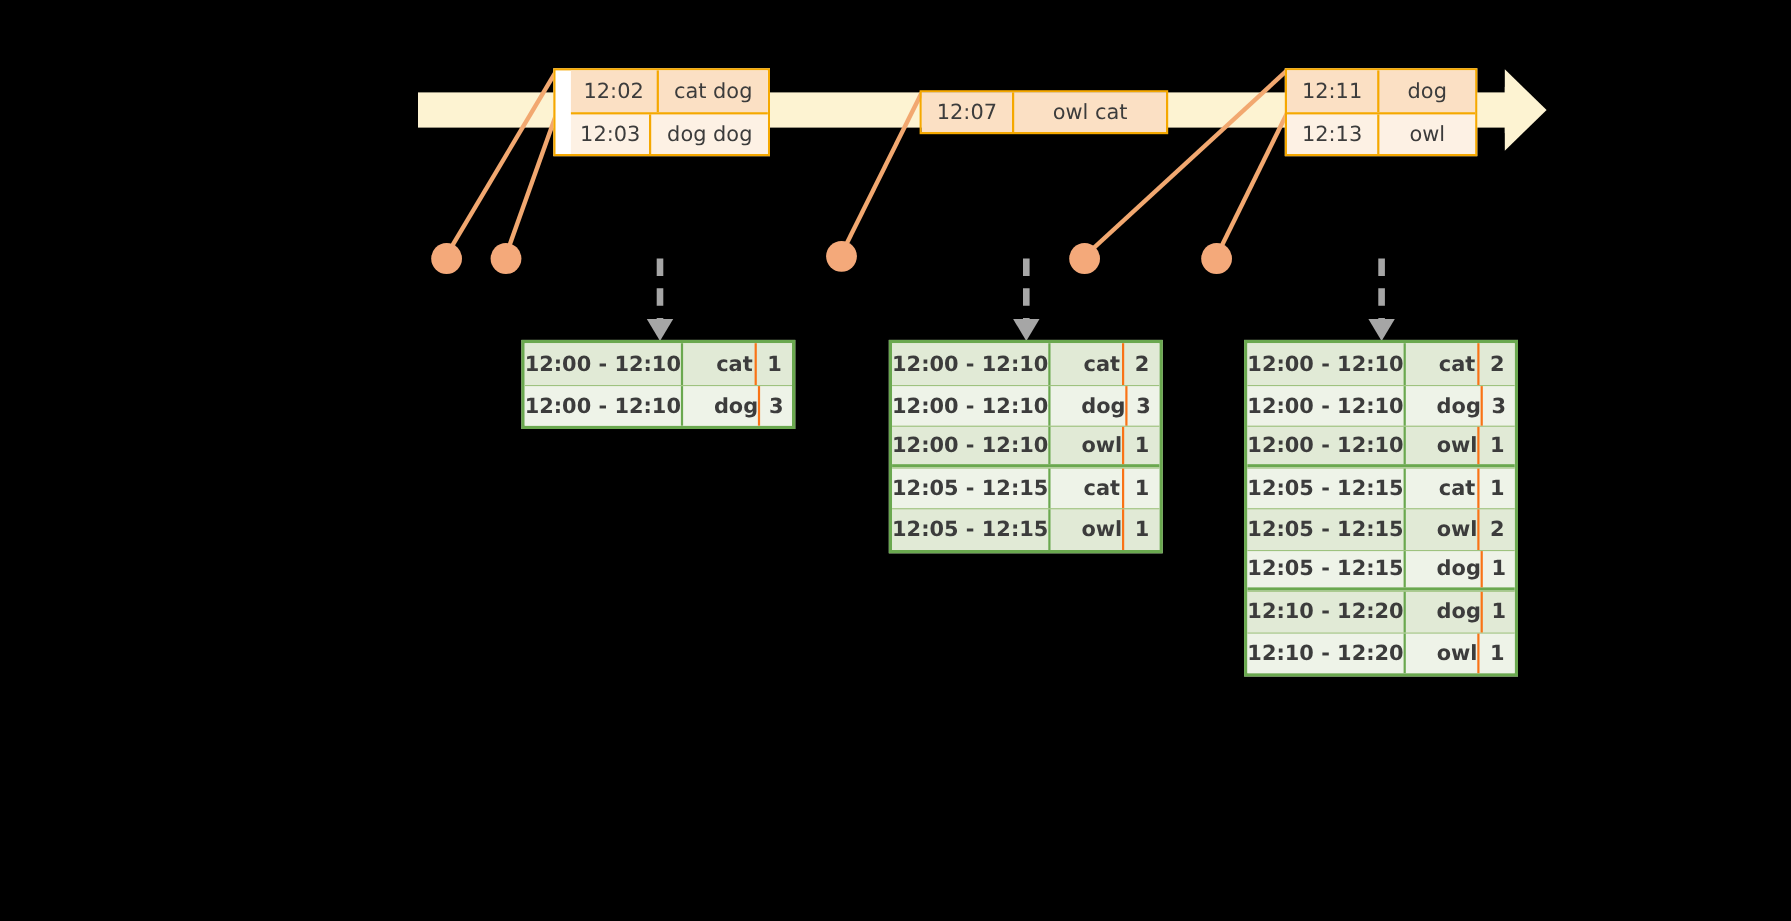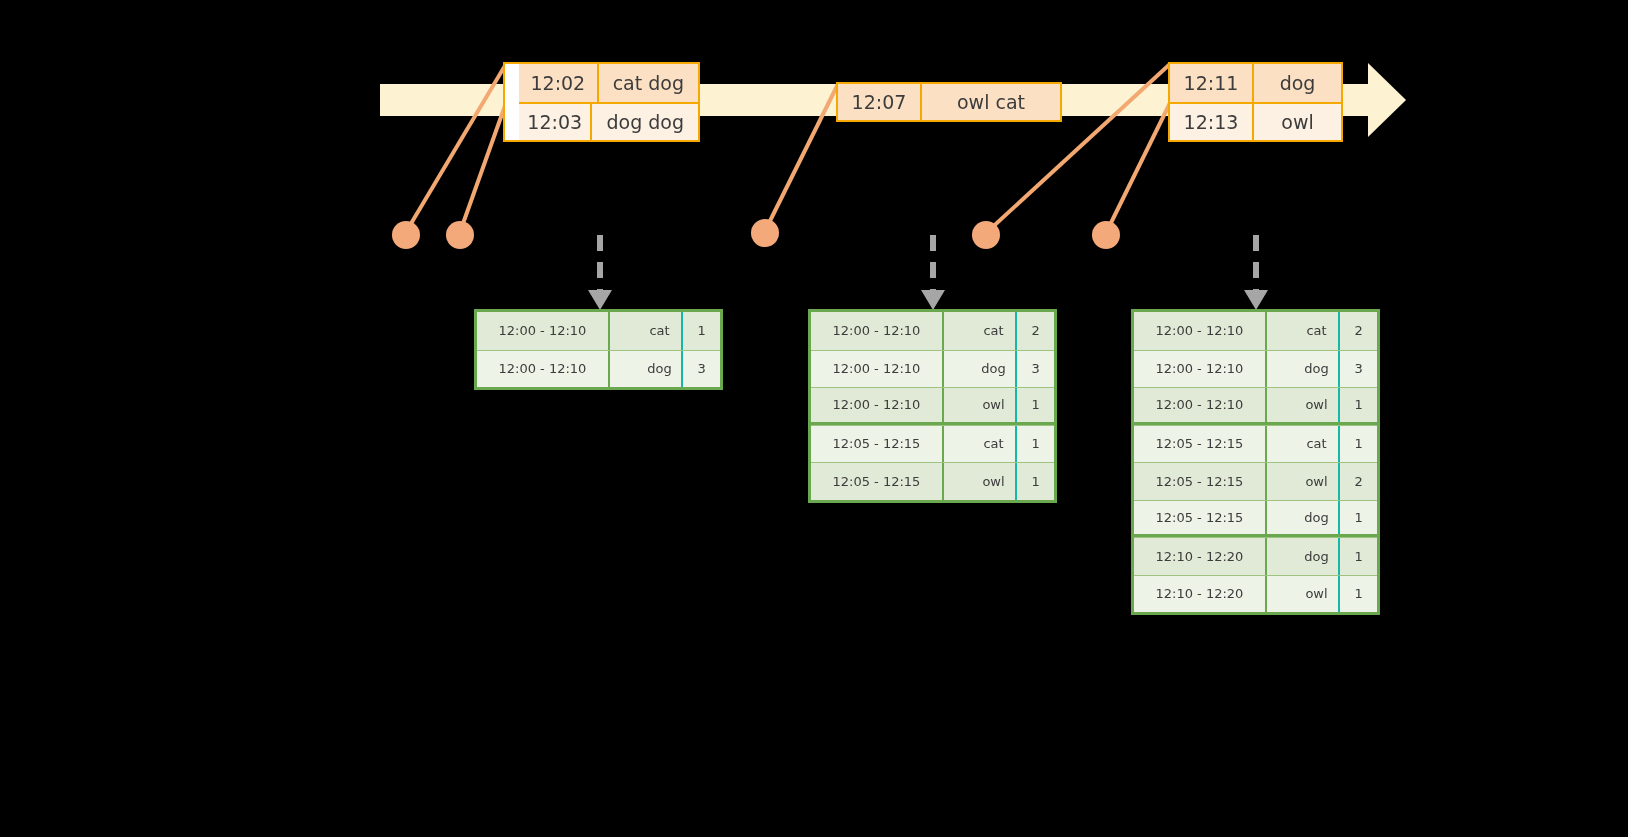--- a/index.html
+++ b/index.html
@@ -55,24 +55,24 @@
     box-sizing:border-box;
     background:#e3ecd9;
   }
   .rrow{display:flex;height:37.5px;box-sizing:border-box;}
   .rrow.odd{background:#e1ead6;}
   .rrow.even{background:#eef3e8;}
   .rrow.grpend{border-bottom:3px solid #6aa84f;}
   .rrow + .rrow{border-top:1px solid #9ec27f;}
   .rcell{
     display:flex;align-items:center;justify-content:center;
-    font-size:13px;color:#3c3c3c;box-sizing:border-box;white-space:nowrap;
+    font-size:19px;color:#3c3c3c;box-sizing:border-box;white-space:nowrap;font-weight:bold;
   }
   .rcell.win{width:144px;border-right:2px solid #6aa84f;}
-  .rcell.key{width:49px;border-right:2px solid #14b8a6;margin-left:28px;}
+  .rcell.key{width:49px;border-right:2px solid #f97316;margin-left:28px;}
   .rcell.cnt{width:40px;}
 </style>
 </head>
 <body>
 
 <div id="stage">
 
   <div class="timeline-bar"></div>
   <div class="timeline-head-stem"></div>
   <div class="timeline-head"></div>

